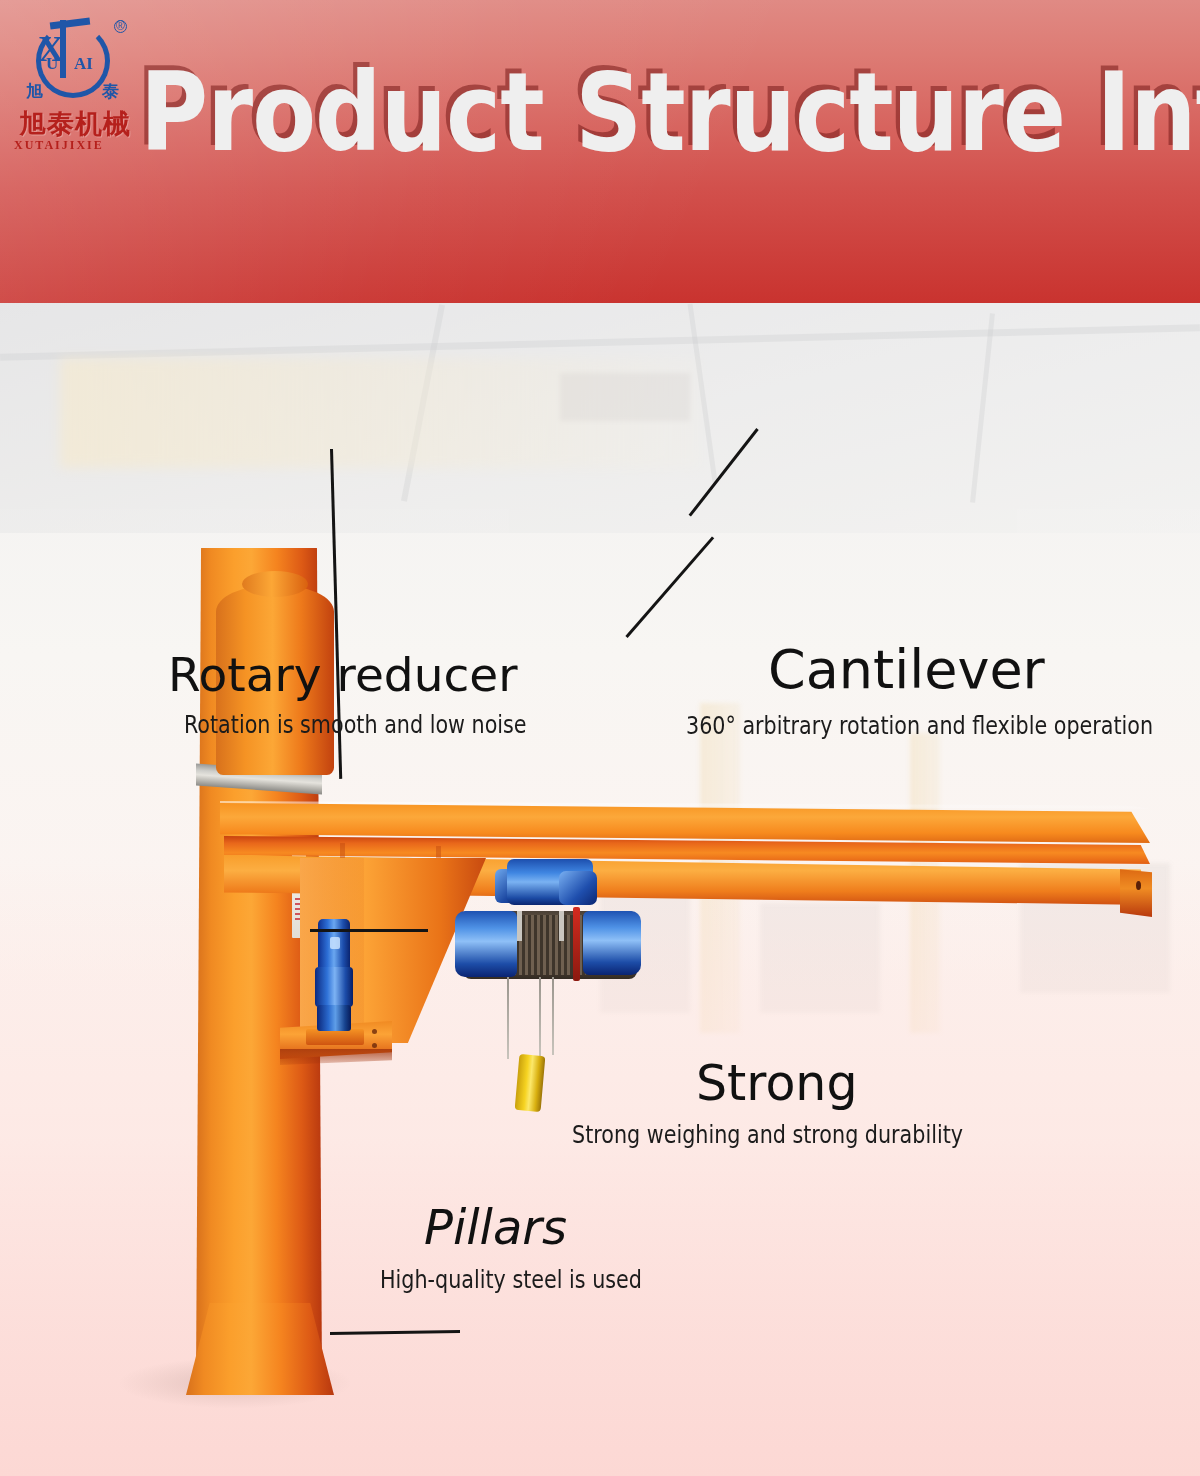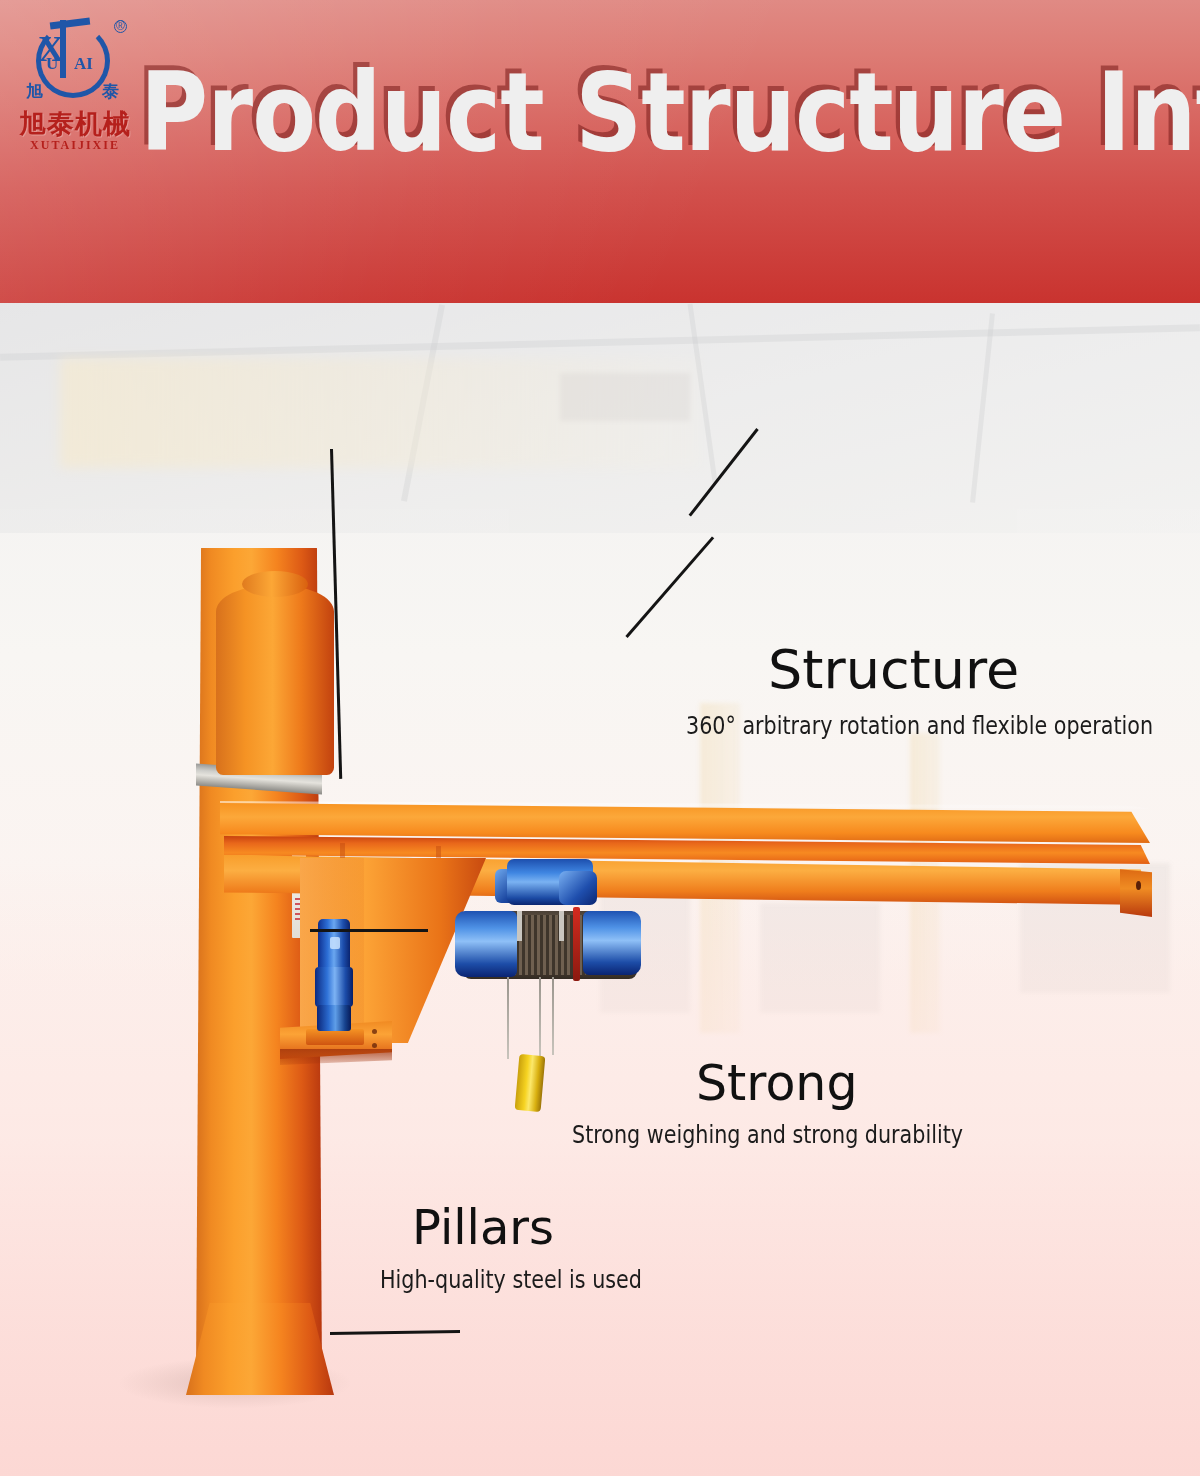--- a/index.html
+++ b/index.html
@@ -82,21 +82,21 @@
   }
   .logo-cn-big {
     position: absolute; left: 0; top: 88px; width: 122px;
     text-align: center; font-size: 27px; font-weight: bold;
     color: #b5201c; letter-spacing: 1px;
     font-family: "DejaVu Sans", sans-serif;
     text-shadow: 1px 1px 0 rgba(255,255,255,0.25);
   }
   .logo-pinyin {
     position: absolute; left: 0; top: 120px; width: 122px;
-    text-align: center; font-size: 12px; font-weight: bold;
+    font-size: 12px; font-weight: bold;
     color: #b5201c; letter-spacing: 2px;
     font-family: "Liberation Serif", serif;
   }
 
   
   .body-area {
     position: absolute; left: 0; top: 303px; width: 1200px; height: 1173px;
     background: linear-gradient(to bottom,
       #f2f2f3 0%, #f4f3f2 14%, #f8f6f3 30%,
       #fbf4f1 48%, #fdeeea 66%, #fde3df 82%, #fcd8d4 100%);
@@ -357,21 +357,21 @@
 
   .a-cant { left: 686px; top: 340px; }
   .a-cant .annot-title { font-size: 54px; margin-left: 82px; }
   .a-cant .annot-sub { font-size: 25px; margin-top: 16px; }
 
   .a-hoist { left: 572px; top: 756px; }
   .a-hoist .annot-title { font-size: 49px; margin-left: 124px; }
   .a-hoist .annot-sub { font-size: 25px; margin-top: 14px; }
 
   .a-pillars { left: 380px; top: 900px; }
-  .a-pillars .annot-title { font-size: 48px; margin-left: 32px; }
+  .a-pillars .annot-title { font-size: 48px; margin-left: 44px; font-style: italic; }
   .a-pillars .annot-sub { font-size: 25px; margin-top: 16px; }
 </style>
 </head>
 <body>
 
 <div class="page">
 
   <div class="header">
     <div class="header-sheen"></div>
 
@@ -472,23 +472,27 @@
       <div class="leader" style="left:756px;top:126px;width:3px;height:110px;transform:rotate(38deg);transform-origin:top center;"></div>
       <div class="leader" style="left:790px;top:128px;width:3px;height:130px;transform:rotate(42deg);transform-origin:top center;opacity:0;"></div>
 
       <div class="leader" style="left:625px;top:334px;width:3px;height:132px;transform:rotate(-139deg);transform-origin:top center;"></div>
 
       <div class="leader" style="left:310px;top:626px;width:118px;height:3px;"></div>
 
       <div class="leader" style="left:330px;top:1028px;width:130px;height:3px;transform:rotate(-0.8deg);"></div>
     </div>
 
+    <div class="annot a-rotary">
+      <div class="annot-title">Rotary reducer</div>
+      <div class="annot-sub">Rotation is smooth and low noise</div>
+    </div>
 
     <div class="annot a-cant">
-      <div class="annot-title">Structure</div>
+      <div class="annot-title">Cantilever</div>
       <div class="annot-sub">360° arbitrary rotation and flexible operation</div>
     </div>
 
     <div class="annot a-hoist">
       <div class="annot-title">Strong</div>
       <div class="annot-sub">Strong weighing and strong durability</div>
     </div>
 
     <div class="annot a-pillars">
       <div class="annot-title">Pillars</div>

